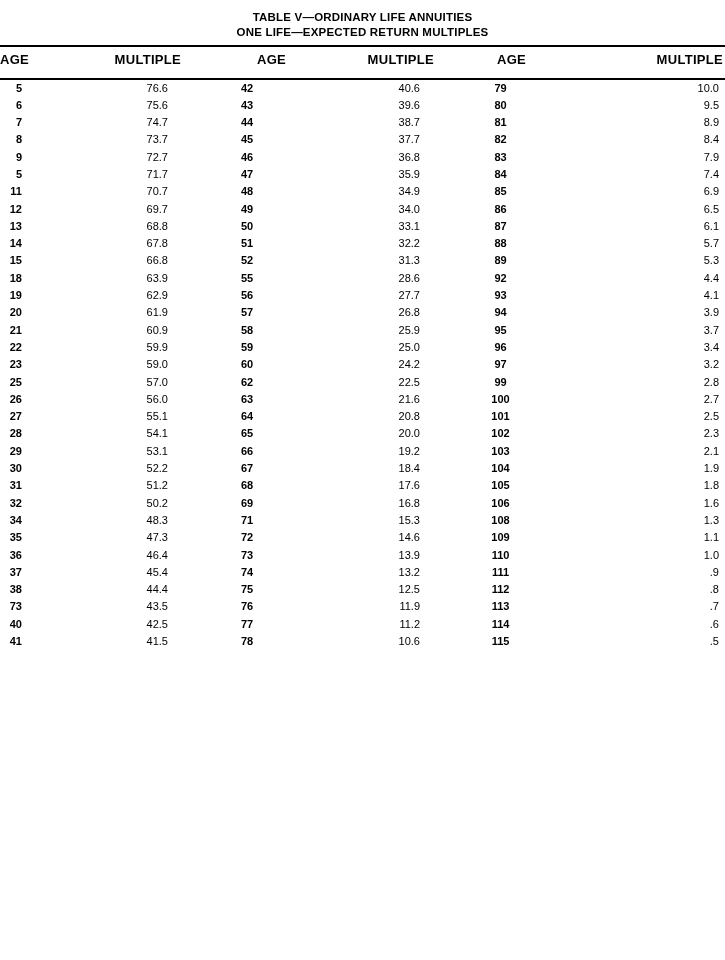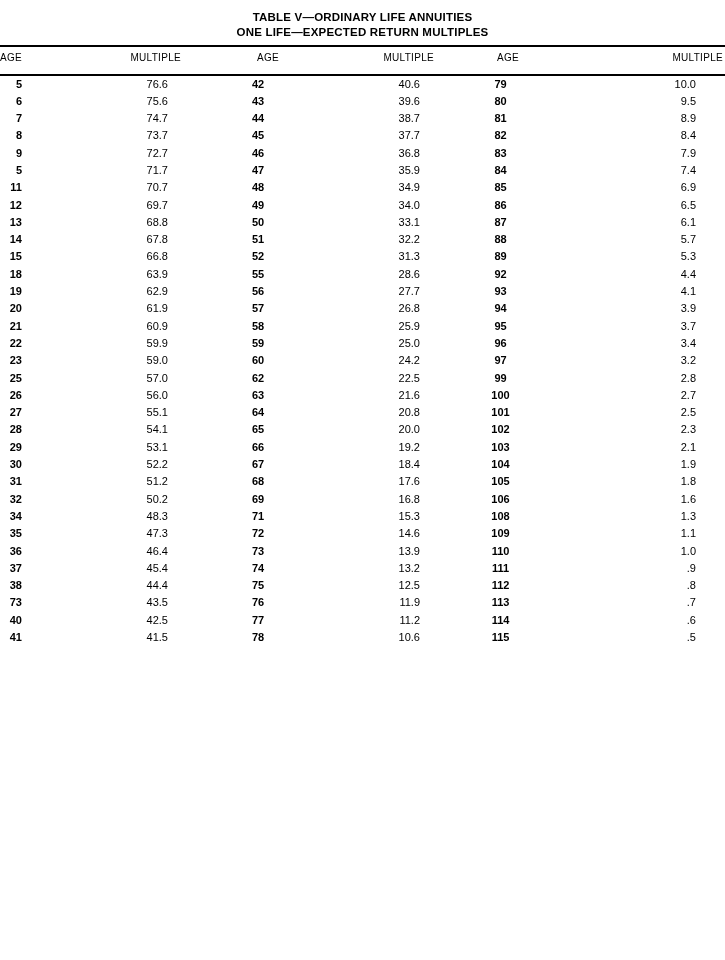--- a/index.html
+++ b/index.html
@@ -46,22 +46,22 @@
     font-size: 11px;
   }
   table.annuity col.age-col { width: 60px; }
   table.annuity col.mult-col { width: 181px; }
   table.annuity col.age-col2 { width: 60px; }
   table.annuity col.mult-col2 { width: 181px; }
   table.annuity col.age-col3 { width: 61px; }
   table.annuity col.mult-col3 { width: 182px; }
 
   thead th {
-    font-size: 10px;
-    font-weight: normal;
+    font-size: 13px;
+    font-weight: bold;
     padding: 5px 0 6px 0;
     letter-spacing: 0.3px;
   }
   thead th.age-head {
     text-align: left;
     padding-left: 0px;
   }
   thead th.age-head.mid {
     text-align: left;
     padding-left: 16px;
@@ -87,39 +87,39 @@
     height: 17.3px;
     line-height: 17.3px;
     font-size: 11px;
   }
   tbody td.age {
     text-align: right;
     font-weight: bold;
     padding-right: 38px;
   }
   tbody td.age.mid {
-    text-align: center;
+    text-align: left;
     padding-right: 26px;
   }
   tbody td.age.right {
     text-align: center;
     padding-right: 24px;
   }
   tbody td.mult {
     text-align: right;
     padding-right: 73px;
     font-weight: normal;
   }
   tbody td.mult.mid {
     text-align: right;
     padding-right: 62px;
   }
   tbody td.mult.right {
     text-align: right;
-    padding-right: 29px;
+    padding-right: 6px;
   }
 </style>
 </head>
 <body>
 
 <div class="page">
 
   <div class="title-block">
     <div>TABLE V—ORDINARY LIFE ANNUITIES</div>
     <div>ONE LIFE—EXPECTED RETURN MULTIPLES</div>

